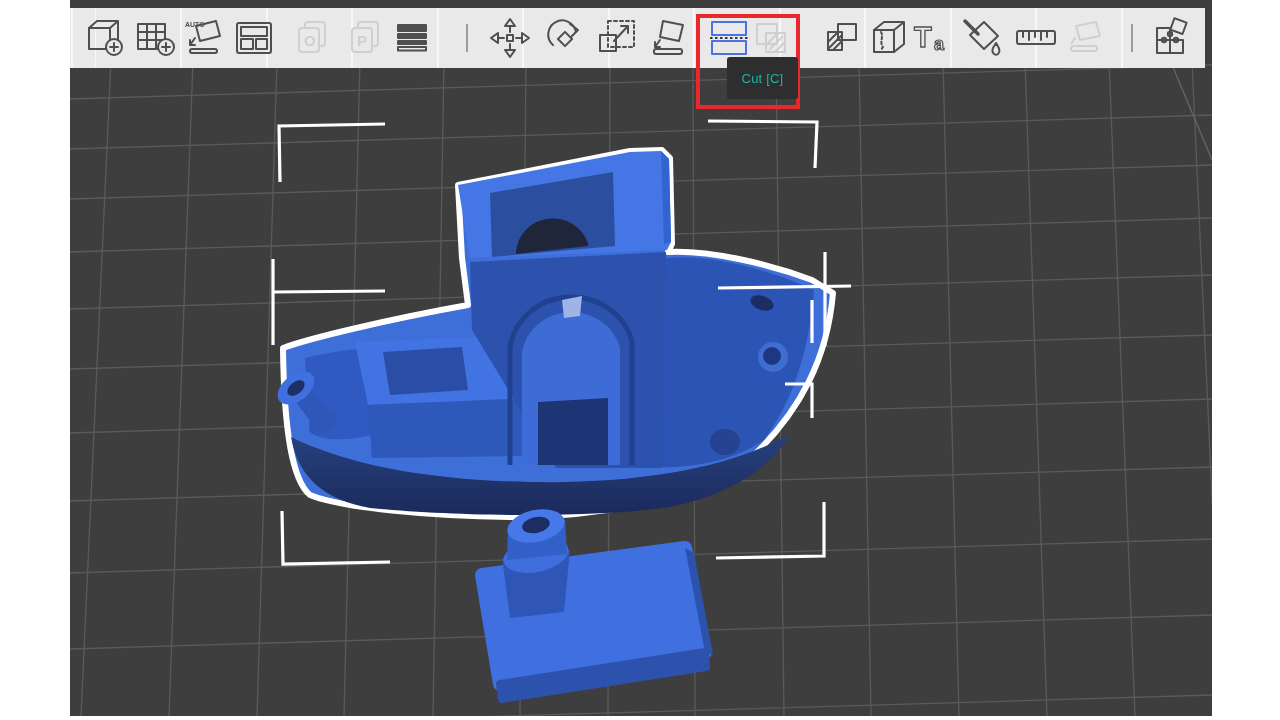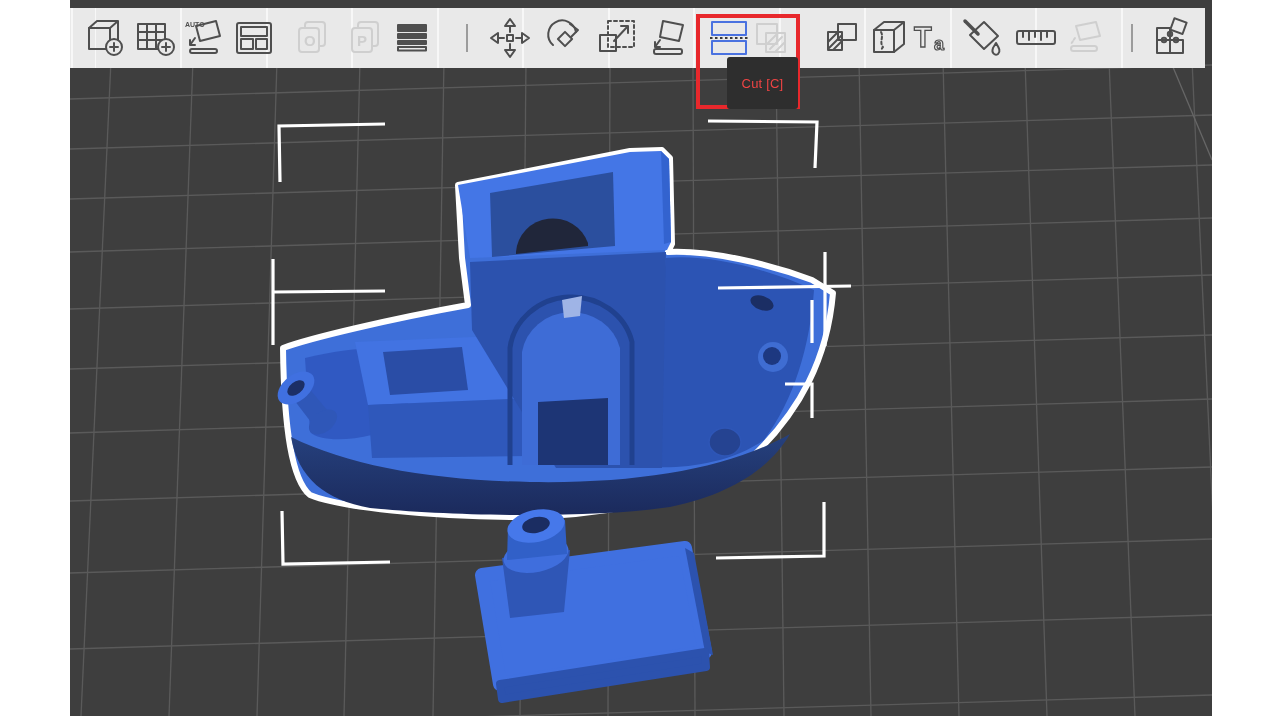--- a/index.html
+++ b/index.html
@@ -11,22 +11,22 @@
            background-image:repeating-linear-gradient(90deg,rgba(255,255,255,.65) 0 1.5px,transparent 1.5px 85.5px);
            background-position:25px 0;z-index:10;}
   .tb{position:absolute;top:8px;width:44px;height:44px;}
   .tb svg{display:block;}
   .ic{stroke:#4f4f4f;fill:none;stroke-width:2;stroke-linejoin:round;stroke-linecap:round;}
   .tb.disabled .ic{stroke:#cfcfcf;}
   .tb.active .ic{stroke:#4a72e0;}
   .sep{position:absolute;top:16px;width:1.5px;height:28px;background:#9c9c9c;}
   .red-annotation{position:absolute;left:696px;top:14px;width:104px;height:95px;
                   border:4px solid #e8282c;z-index:40;box-sizing:border-box;}
-  .tooltip{position:absolute;left:727px;top:57px;width:71px;height:52px;background:#2e2e2e;
-           color:#ef4444;font-size:13px;display:flex;align-items:center;justify-content:center;
+  .tooltip{position:absolute;left:727px;top:57px;width:71px;height:42px;background:#2e2e2e;
+           color:#14b8a6;font-size:13px;display:flex;align-items:center;justify-content:center;
            border-radius:3px;z-index:45;letter-spacing:.2px;}
 </style>
 </head>
 <body>
 
 <div class="stage">
 
   <div class="viewport">
     <svg class="scene" width="1142" height="716" viewBox="0 0 1142 716">
       <defs>

